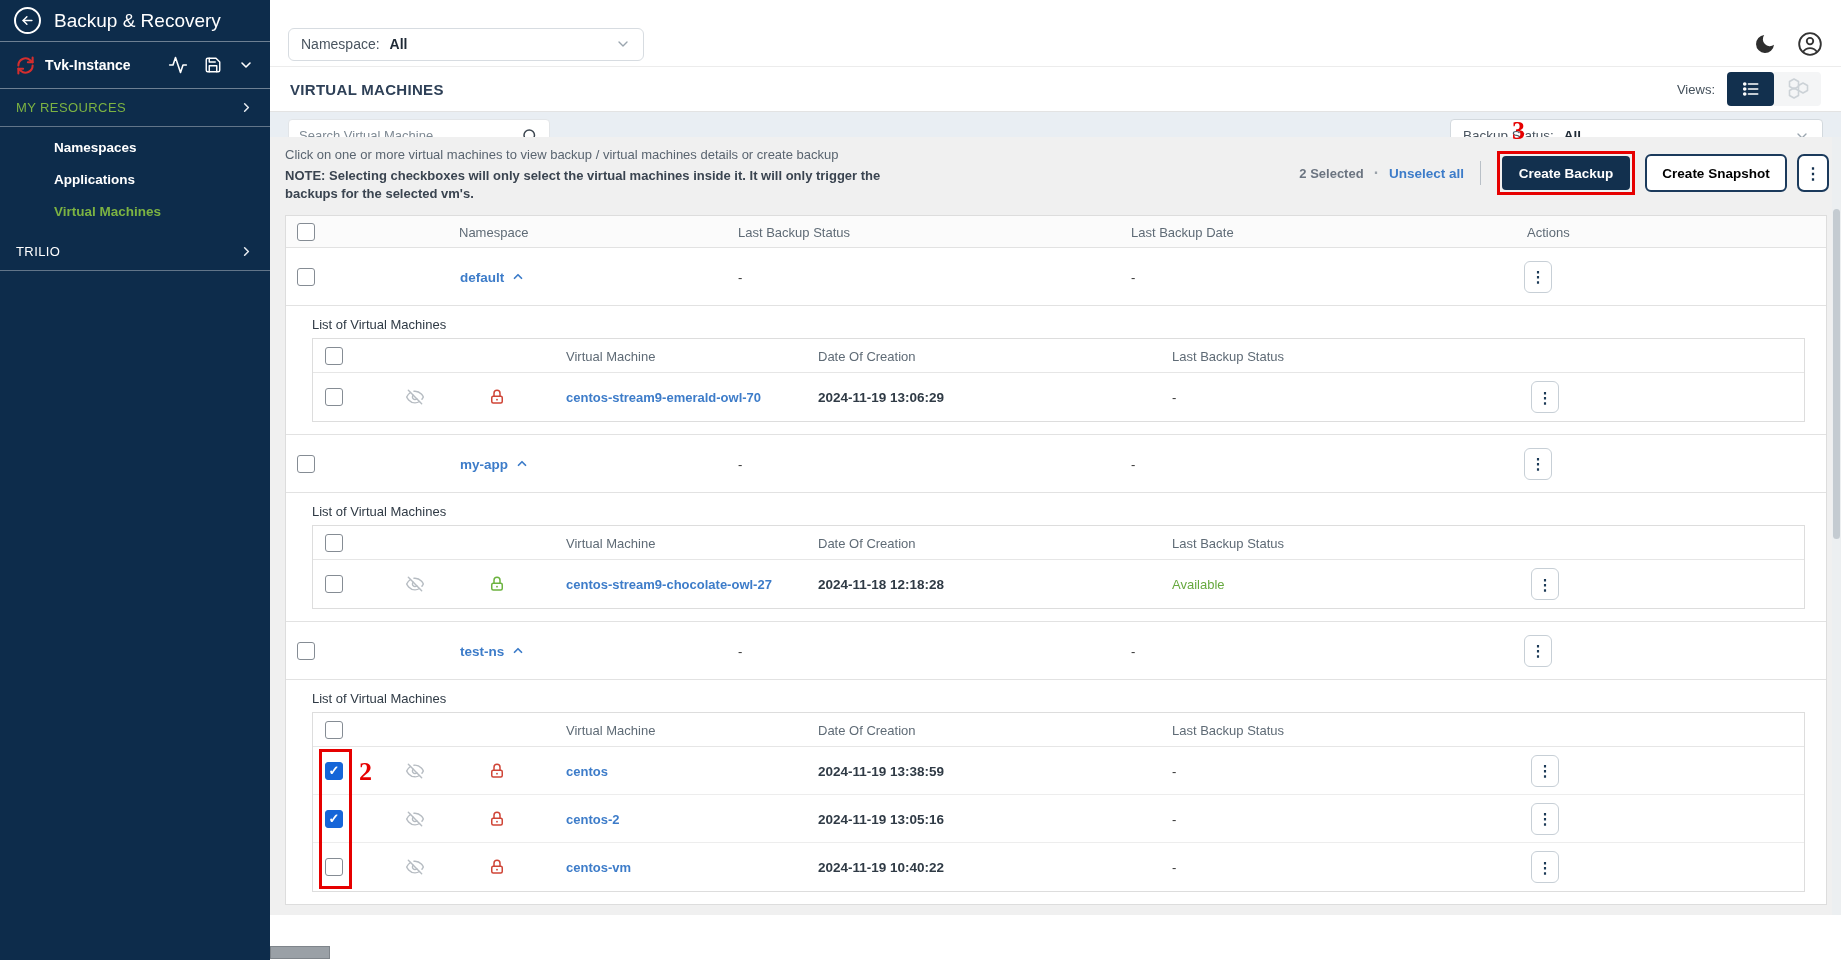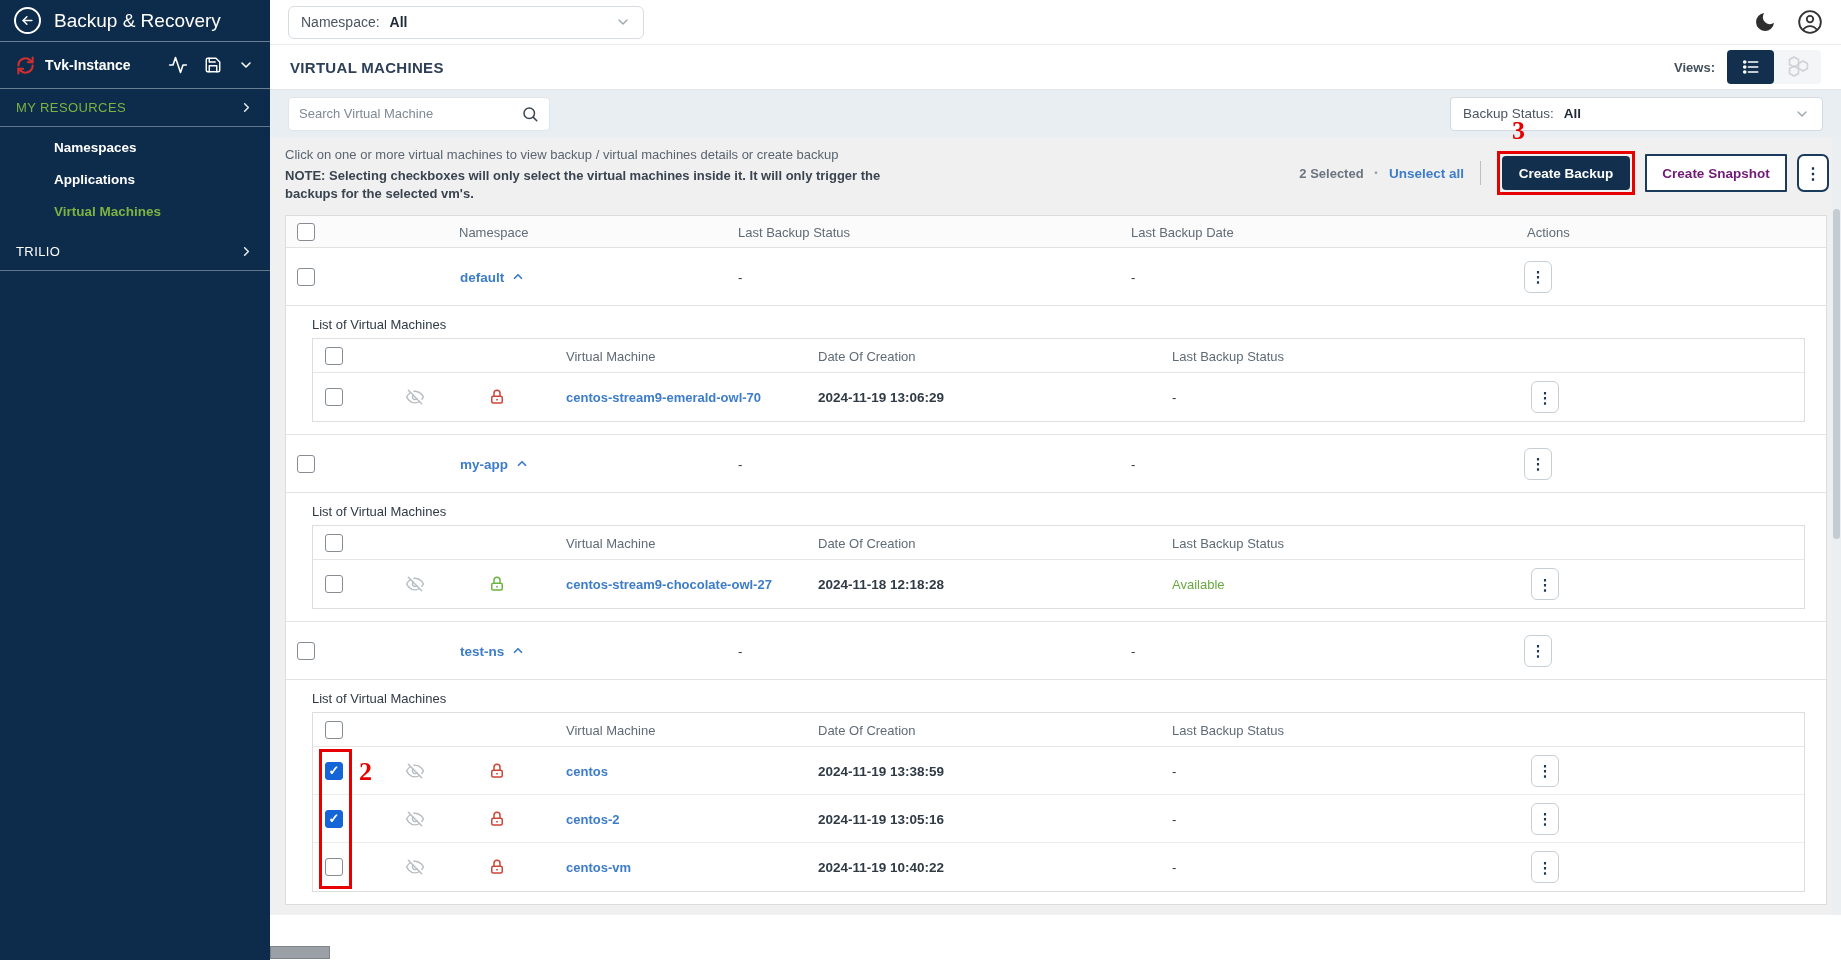--- a/index.html
+++ b/index.html
@@ -24,32 +24,32 @@
   .sb-section { height:38px; justify-content:space-between; font-size:13px; letter-spacing:.4px; }
   .sb-section.green { color:#7cb342; border-bottom:1px solid rgba(255,255,255,.35); }
   .sb-section.trilio { border-bottom:1px solid rgba(255,255,255,.35); }
   .sb-item { height:32px; display:flex; align-items:center; padding-left:54px; font-size:13.5px; font-weight:700; cursor:pointer; }
   .sb-item.active { color:#7cb342; }
   .sb-items { padding:4px 0 6px; }
 
   
   .main { position:absolute; left:270px; top:0; right:0; height:960px; background:#fff; }
 
-  .topbar { height:45px; background:#fff; display:flex; align-items:center; padding:0 18px; border-bottom:1px solid #ececec; }
+  .topbar { height:45px; background:#fff; display:flex; align-items:center; padding:0 18px; border-bottom:1px solid #ececec;margin-top:22px; }
   .ns-dropdown { width:356px; height:33px; border:1px solid #d7dce1; border-radius:6px;
                  display:flex; align-items:center; gap:10px; padding:0 12px; font-size:14px; cursor:pointer; background:#fff; }
   .ns-dropdown .lbl { color:#4a5560; }
   .ns-dropdown .val { color:#1f2a36; font-weight:600; }
   .ns-dropdown .chev { margin-left:auto; color:#9aa5ae; }
   .top-icons { margin-left:auto; display:flex; align-items:center; gap:20px; }
 
   .page-header { height:45px; background:#fff; border-bottom:1px solid #e3e3e3; display:flex; align-items:center; padding:0 20px; }
   .page-title { font-size:15px; font-weight:700; color:#2e4057; letter-spacing:.3px; }
   .views { margin-left:auto; display:flex; align-items:center; gap:12px; }
-  .views-label { font-size:13px; color:#44505b;font-weight:bold; }
+  .views-label { font-size:13px; color:#44505b; }
   .seg { display:flex; }
   .seg-btn { width:47px; height:34px; display:flex; align-items:center; justify-content:center;
              border:none; background:#f4f5f6; cursor:pointer; }
   .seg-btn.active { background:#12304e; border-radius:4px; }
   .seg-btn.inactive { border-radius:0 4px 4px 0; }
 
   .filter-strip { height:47px; background:#e9eef3; display:flex; align-items:center; padding:0 18px; }
   .search-box { width:262px; height:34px; background:#fff; border:1px solid #e2e5e8; border-radius:4px;
                 display:flex; align-items:center; padding:0 10px; }
   .search-box input { flex:1; border:none; outline:none; font-size:13px; color:#333; font-family:"Liberation Sans",sans-serif; background:transparent; }
@@ -71,21 +71,21 @@
   .info-actions { margin-left:auto; display:flex; align-items:center; gap:10px; margin-top:4px; height:46px; }
   .sel-count { font-size:13px; font-weight:700; color:#6b7480; }
   .dot-sep { color:#9aa2aa; font-weight:700; }
   .unselect { font-size:13.5px; font-weight:600; color:#3d7cc9; cursor:pointer; }
   .vdiv { width:1px; height:24px; background:#b9c0c7; margin:0 6px; }
   .red-wrap { border:3px solid #e60000; padding:2px; position:relative; }
   .ann-num { position:absolute; color:#e60000; font-weight:700; font-size:26px; font-family:"Liberation Serif",serif; line-height:1; }
   .ann-3 { top:-36px; left:12px; }
   .btn-primary { width:128px; height:34px; background:#12304e; color:#fff; border:none; border-radius:4px;
                  font-size:13.5px; font-weight:600; cursor:pointer; font-family:"Liberation Sans",sans-serif; }
-  .btn-secondary { width:142px; height:38px; background:#fff; color:#701a75; border:2px solid #1b3a5c; border-radius:1px;
+  .btn-secondary { width:142px; height:38px; background:#fff; color:#000000; border:2px solid #1b3a5c; border-radius:6px;
                    font-size:13.5px; font-weight:600; cursor:pointer; font-family:"Liberation Sans",sans-serif; }
   .btn-kebab { width:32px; height:38px; background:#fff; color:#14304e; border:2px solid #1b3a5c; border-radius:7px;
                font-size:16px; font-weight:700; cursor:pointer; font-family:"Liberation Sans",sans-serif; }
 
   
   .vm-table { margin:12px 14px 0 15px; background:#fff; border:1px solid #ddd; }
   .cell { position:absolute; top:50%; transform:translateY(-50%); }
   .t-head { height:32px; position:relative; background:#fbfbfb; border-bottom:1px solid #e2e2e2; }
   .th { font-size:13px; color:#5f6b76; }
   .h-cb{left:11px}.h-ns{left:173px}.h-lbs{left:452px}.h-lbd{left:845px}.h-act{left:1241px}

